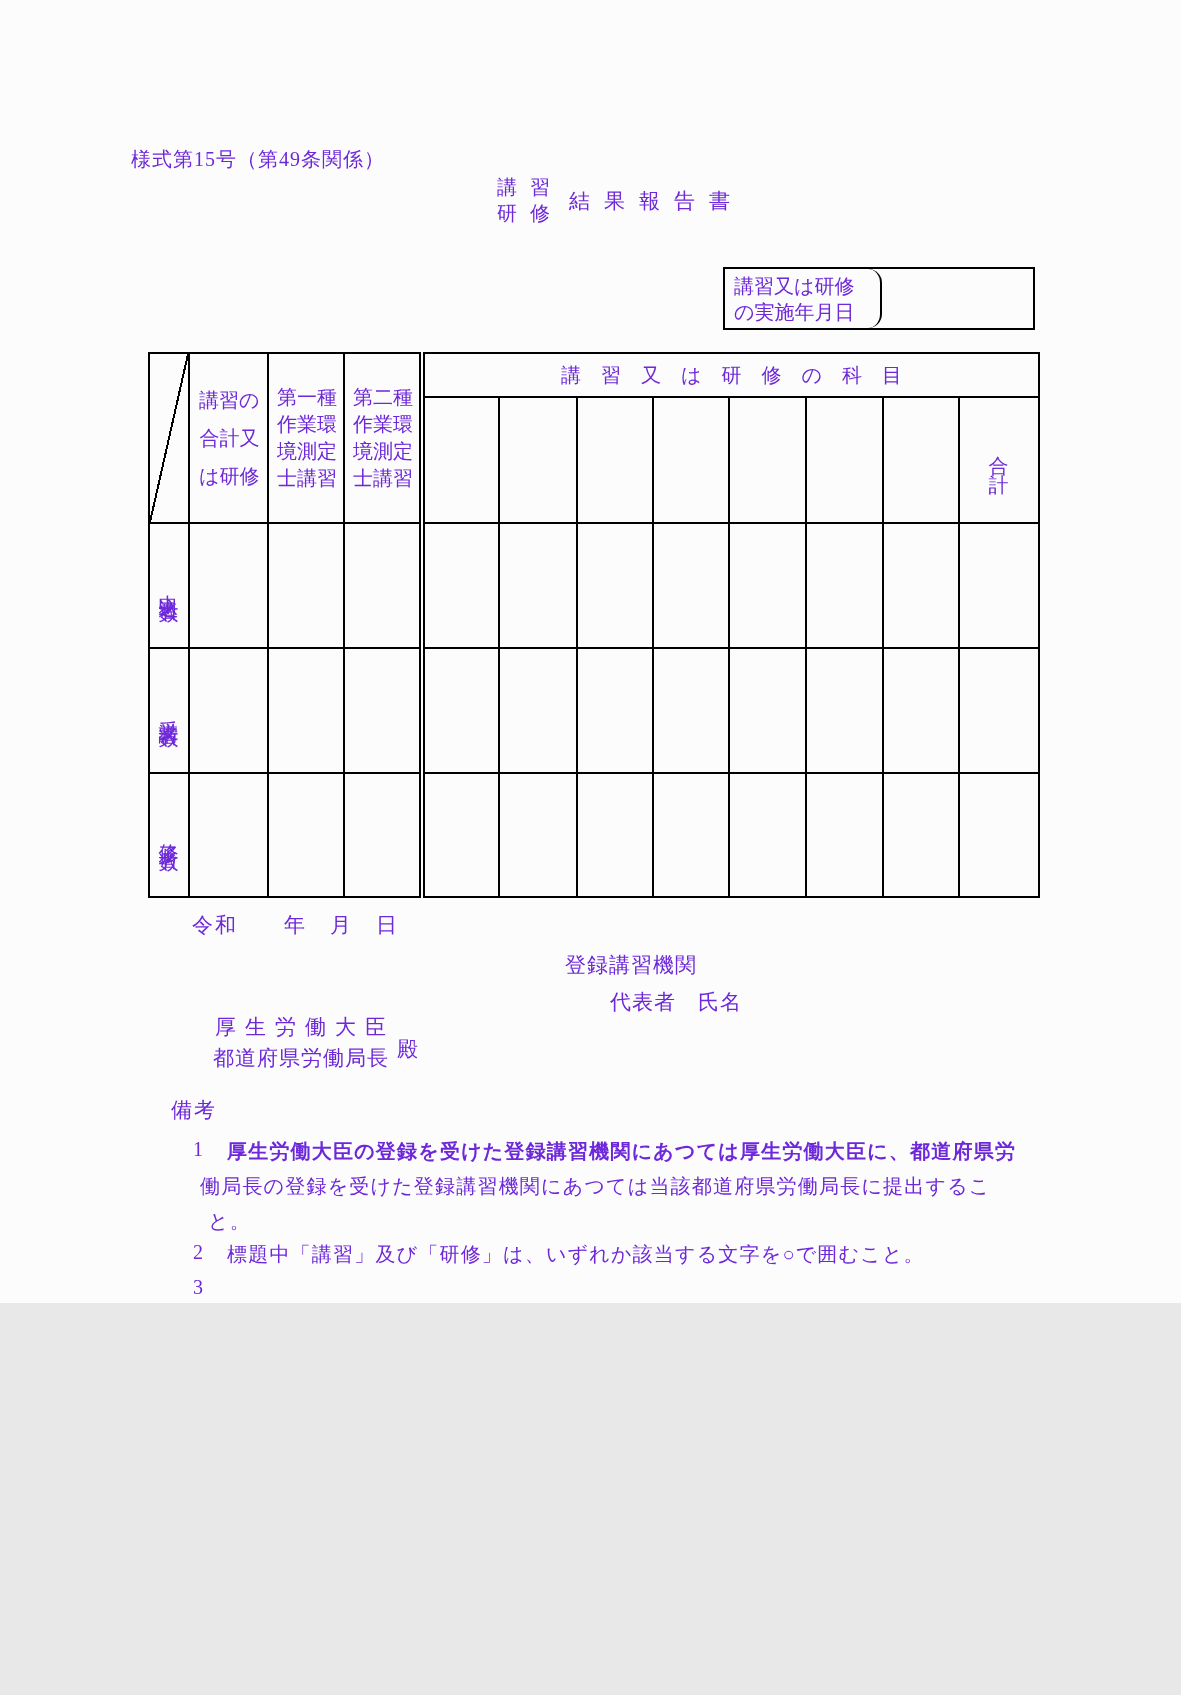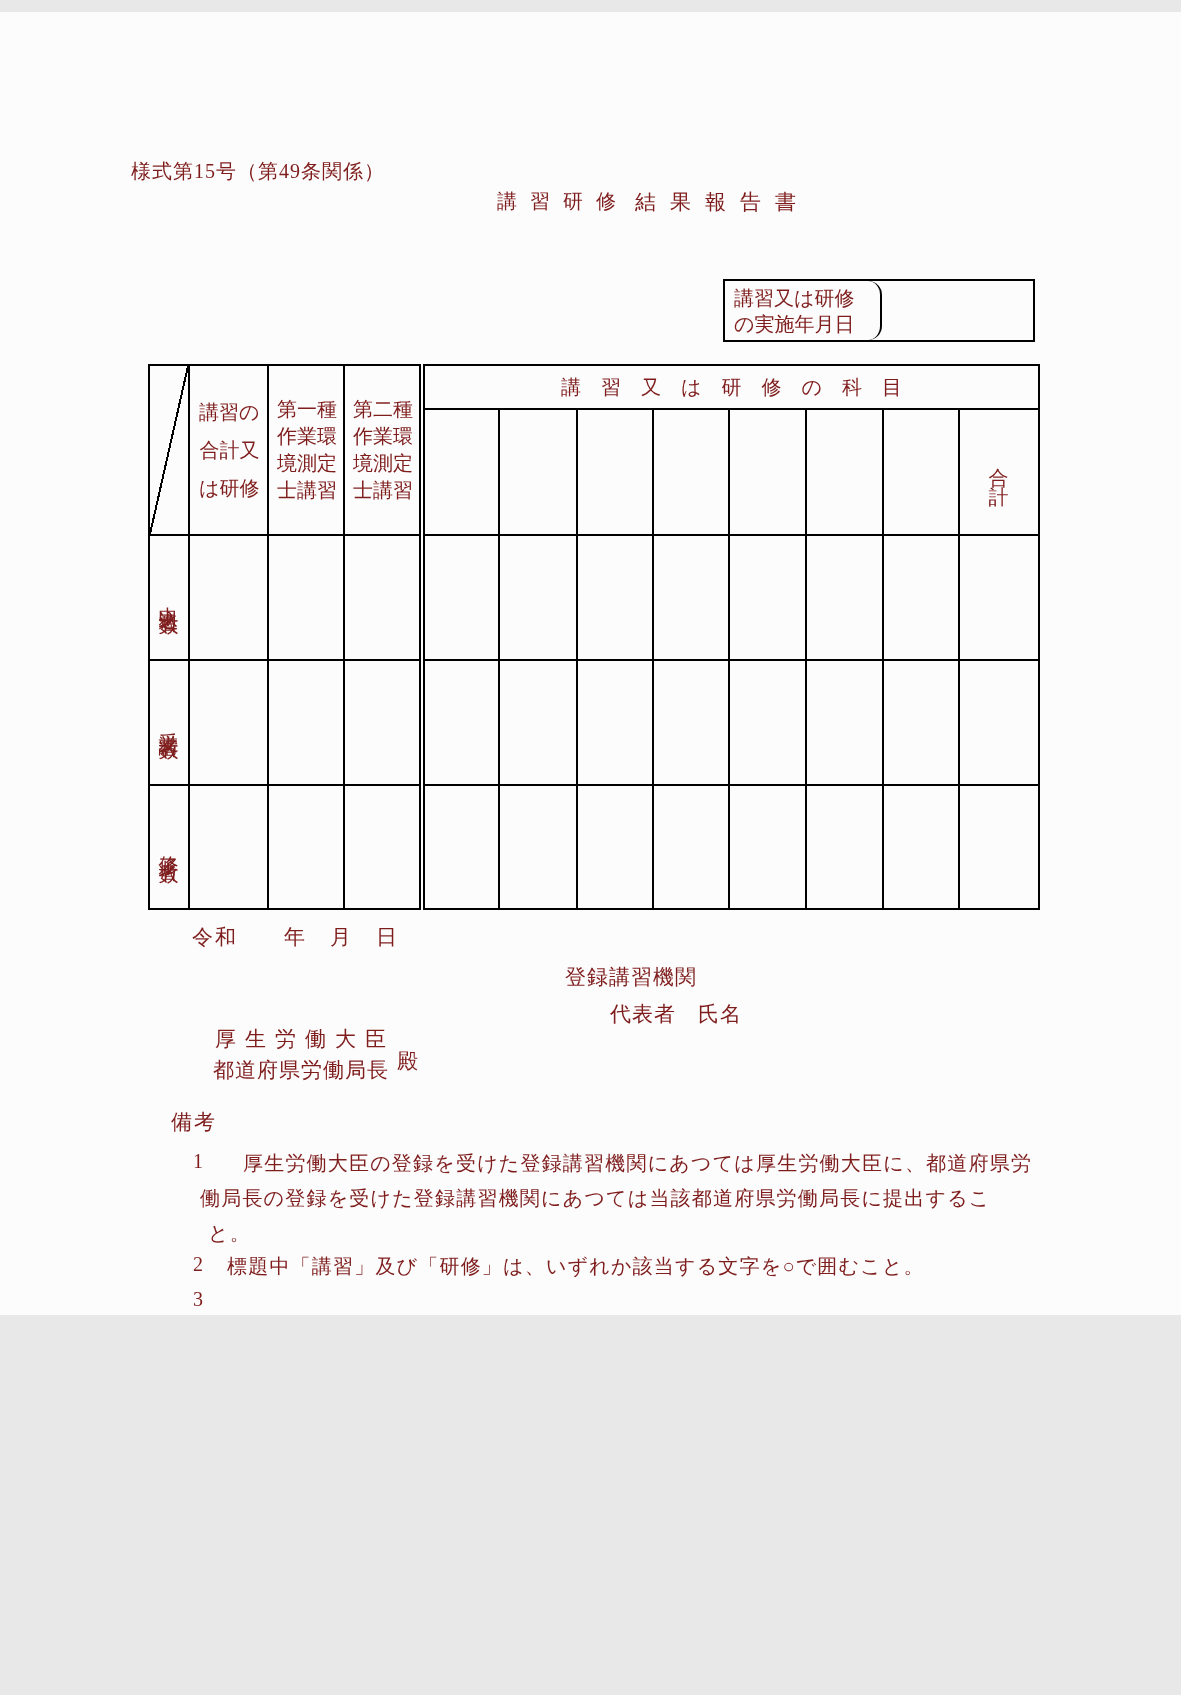--- a/index.html
+++ b/index.html
@@ -1,26 +1,26 @@
 <!DOCTYPE html>
 <html><head>
 <meta charset="utf-8">
 <style>
   html,body { margin:0; padding:0; background:#e8e8e8; }
   .page {
-    position:relative; width:1181px; height:1303px; margin:12px auto;
-    background:#fcfcfc; color:#7f1d1d;
+    position:relative; width:1181px; height:1303px; margin:0 auto;
+    background:#fcfcfc; color:#6d28d9;
     font-family:"Liberation Serif","DejaVu Serif",serif;
   }
   .abs { position:absolute; }
 
   .form-number { left:131px; top:146px; font-size:20px; letter-spacing:1px; }
 
   .title { left:497px; top:174px; display:flex; align-items:center; }
-  .title-stack { display:flex; margin-right:6px;font-family:Liberation Serif, serif; }
+  .title-stack { display:flex; flex-direction:column; margin-right:6px;font-family:Liberation Serif, serif; }
   .stk { font-size:20px; line-height:26px; letter-spacing:13px; white-space:nowrap; }
   .title-main { font-size:21px; letter-spacing:14px; white-space:nowrap; padding-top:2px; }
 
   .date-box { left:723px; top:267px; width:312px; height:63px;
     border:2px solid #000; box-sizing:border-box; display:flex; }
   .date-label { width:157px; box-sizing:border-box; border-right:2px solid #000;
     font-size:20px; line-height:26px; padding:4px 0 0 9px;border-radius:14px; }
   .date-label span { display:block; }
   .date-value { flex:1; }
 
@@ -174,21 +174,21 @@
   <div class="abs reiwa">令和　　年　月　日</div>
   <div class="abs org">登録講習機関</div>
   <div class="abs rep">代表者　氏名</div>
   <div class="abs addr1">厚生労働大臣</div>
   <div class="abs addr2">都道府県労働局長</div>
   <div class="abs dono">殿</div>
 
   <div class="abs remarks-heading">備考</div>
 
   <div class="abs rnum" style="left:193px; top:1138px;">1</div>
-  <div class="abs rline" style="left:243px; top:1138px;">厚生労働大臣の登録を受けた登録講習機関にあつては厚生労働大臣に、都道府県労</div>
+  <div class="abs rline" style="left:227px; top:1138px;font-weight:bold;">厚生労働大臣の登録を受けた登録講習機関にあつては厚生労働大臣に、都道府県労</div>
   <div class="abs rline" style="left:200px; top:1173px;">働局長の登録を受けた登録講習機関にあつては当該都道府県労働局長に提出するこ</div>
   <div class="abs rline" style="left:208px; top:1208px;">と。</div>
 
   <div class="abs rnum" style="left:193px; top:1241px;">2</div>
   <div class="abs rline" style="left:227px; top:1241px;">標題中「講習」及び「研修」は、いずれか該当する文字を○で囲むこと。</div>
 
   <div class="abs rnum" style="left:193px; top:1276px;">3</div>
   <div class="abs rline" style="left:208px; top:1346px;">を添付すること。</div>
 
 </div>

